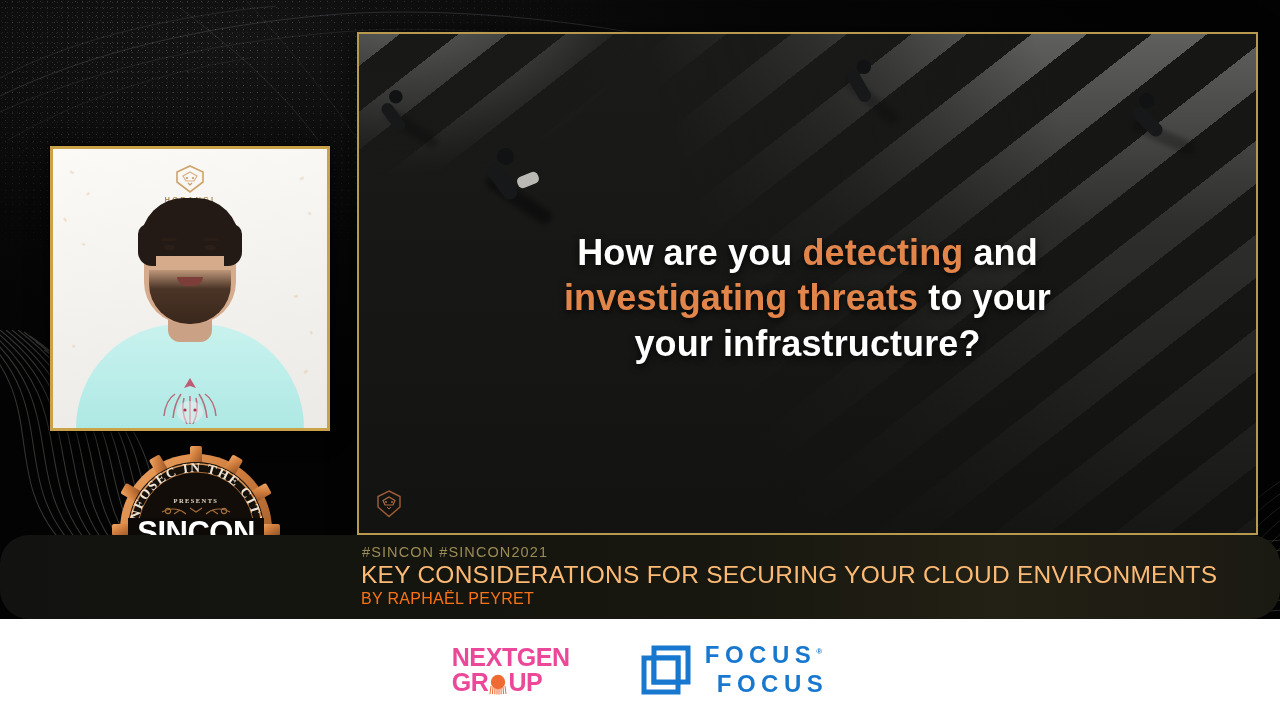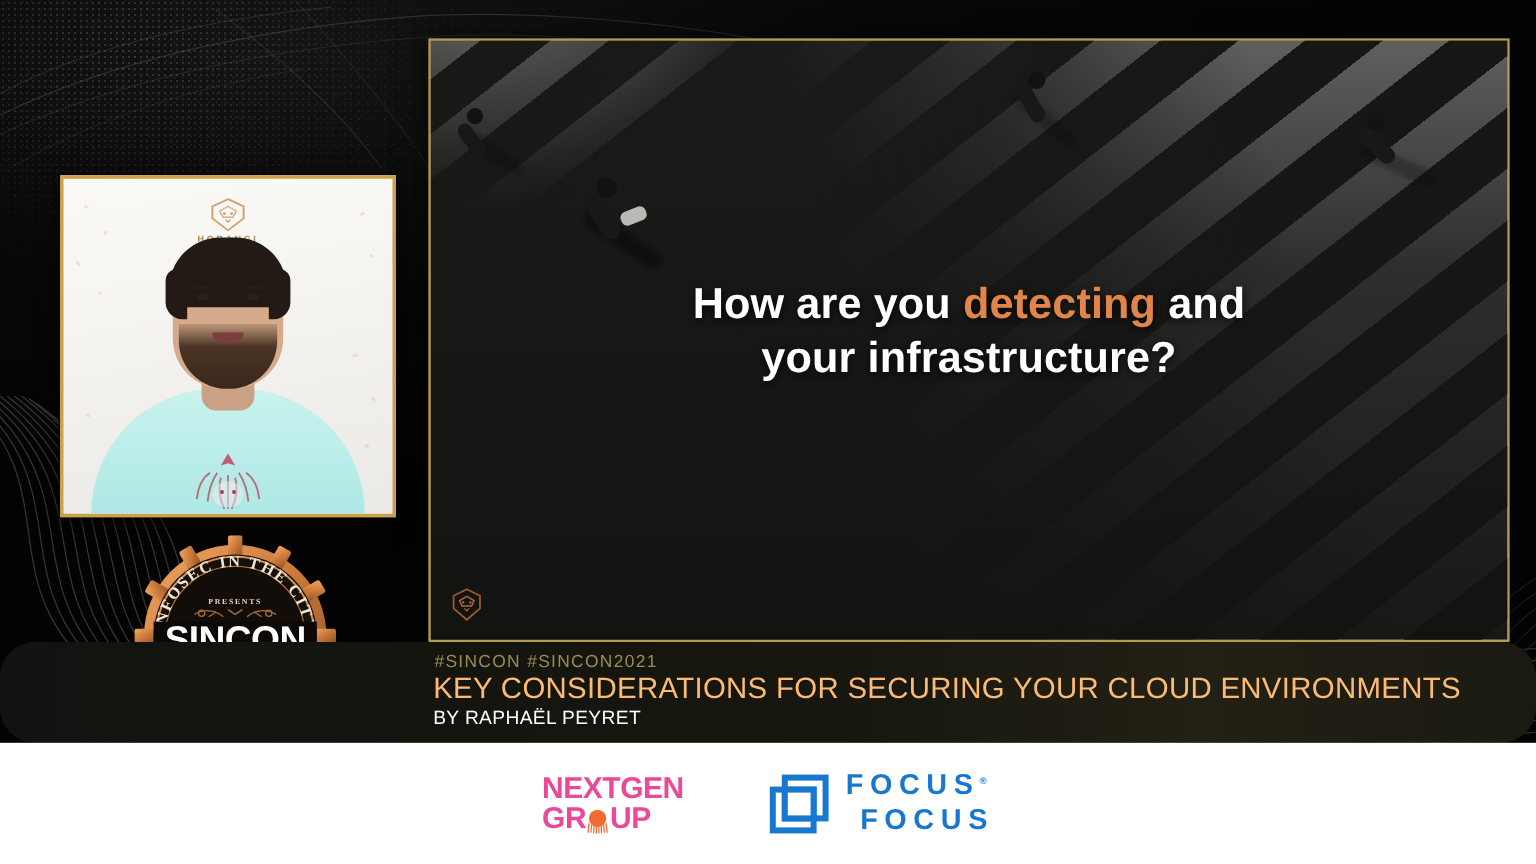--- a/index.html
+++ b/index.html
@@ -227,21 +227,21 @@
     color:#9b8b55;
   }
   .band-title {
     position:absolute; left:361px; top:26px;
     font-size:24.5px; font-weight:400; letter-spacing:.25px;
     color:#fdba74; white-space:nowrap;
   }
   .band-by {
     position:absolute; left:361px; top:55px;
     font-size:16px; font-weight:400; letter-spacing:.3px;
-    color:#ffffff;
+    color:#f97316;
   }
 
   
   #sponsors {
     position:absolute; left:0; top:619px; width:1280px; height:101px;
     background:#ffffff;
     display:flex; align-items:center; justify-content:center; gap:70px;
   }
   .nextgen {
     font-weight:800; font-size:25px; line-height:.98;
@@ -475,20 +475,23 @@
     <div class="walker" style="left:770px; top:62px; transform:scale(.9) rotate(-10deg);">
       <div class="shadow" style="left:-8px; top:44px; opacity:.5;"></div>
       <div class="body" style="left:8px; top:12px;"></div>
       <div class="head" style="left:10px; top:0px;"></div>
     </div>
 
     <div class="slide-text">
       <div>
         <span>How are you </span><span class="hl">detecting</span><span> and</span>
       </div>
+      <div>
+        <span class="hl">investigating threats</span><span> to your</span>
+      </div>
       <div>your infrastructure?</div>
     </div>
 
     <svg class="slide-logo" viewBox="0 0 26 28">
       <path d="M13 1 L24 6.5 L24 17 L13 26.5 L2 17 L2 6.5 Z" fill="none" stroke="#9a5a33" stroke-width="1.5"></path>
       <path d="M13 7 L19 10.5 L17 15 L9 15 L7 10.5 Z" fill="none" stroke="#b06a3c" stroke-width="1.2"></path>
       <circle cx="10" cy="12" r="1" fill="#b06a3c"></circle>
       <circle cx="16" cy="12" r="1" fill="#b06a3c"></circle>
       <path d="M11 17 L13 19 L15 17" fill="none" stroke="#b06a3c" stroke-width="1"></path>
     </svg>

